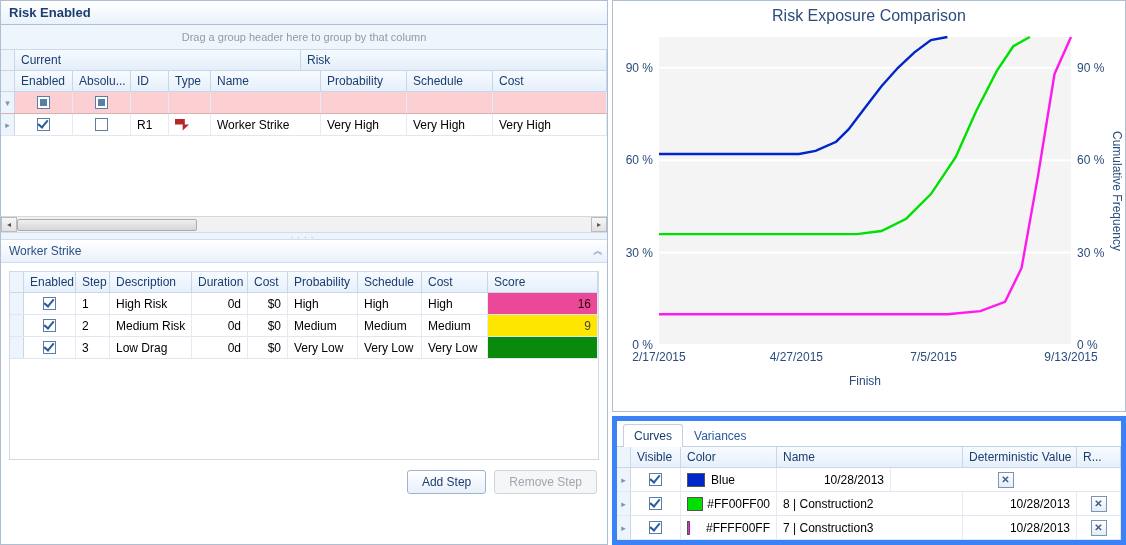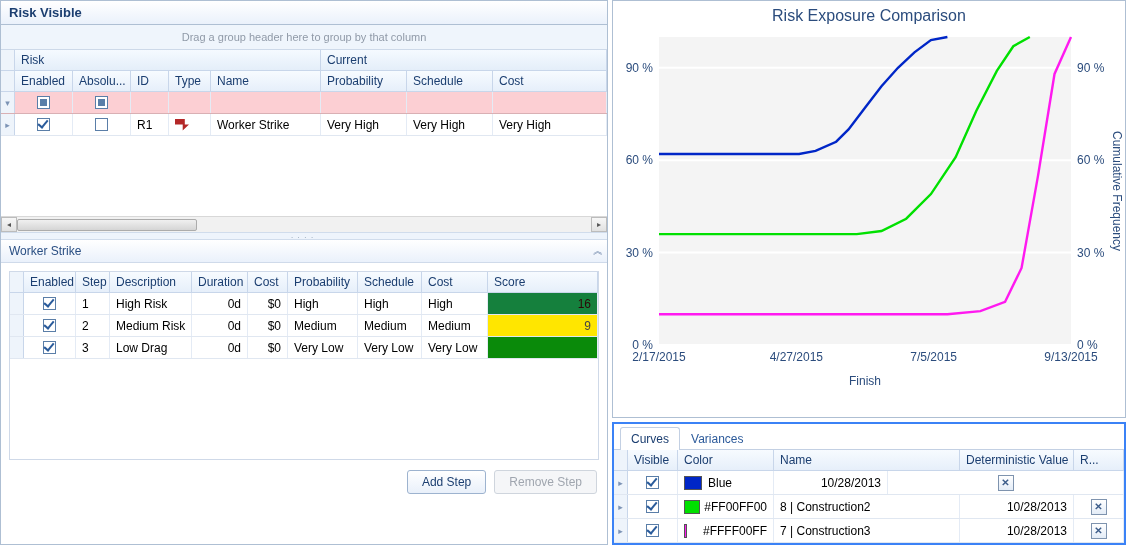--- a/index.html
+++ b/index.html
@@ -25,47 +25,47 @@
 .sb-track{flex:1;background:#f1f1f1;position:relative;height:14px}
 .sb-thumb{position:absolute;left:0;width:180px;height:12px;top:1px;background:linear-gradient(#f0f0f0,#d5d5d5);border:1px solid #acacac;border-radius:2px}
 .splitter{height:8px;background:#eef4fc;color:#9ab;text-align:center;font-size:8px;letter-spacing:4px;border-top:1px solid #d0dcec;border-bottom:1px solid #d0dcec}
 .sub-title{background:linear-gradient(#fff,#eaf1fb);padding:4px 8px;color:#2a4f83;display:flex;align-items:center;border-bottom:1px solid #cfdaea}
 .chev{margin-left:auto;color:#6c84a8;font-size:10px;letter-spacing:-4px}
 .tabs{display:flex;padding:4px 6px 0 6px;background:#fff;border-bottom:1px solid #c3d0e3;gap:0}
 .tab{padding:4px 10px;border:1px solid transparent;border-bottom:none;color:#1b3e70;border-radius:3px 3px 0 0;position:relative;top:1px}
 .tab.active{background:#fff;border-color:#c3d0e3;font-weight:400;z-index:2}
 .tab:not(.active){color:#2c5a9a}
 .inner-table{margin:8px 8px 0 8px;border:1px solid #cfd9e8}
-.score-red{background:#15803d;color:#2e0808;text-align:center;padding-right:6px}
+.score-red{background:#ec4899;color:#2e0808;text-align:center;padding-right:6px}
 .score-yel{background:#ffe600;color:#444;text-align:right;padding-right:6px}
 .score-grn{background:#0a8a0a;color:#062e06;text-align:right;padding-right:6px}
 .btnrow{display:flex;justify-content:flex-end;gap:8px;padding:10px}
 .btn{padding:4px 14px;border:1px solid #9db3cf;border-radius:3px;background:linear-gradient(#fff,#e9f0fa);color:#1b3e70}
 .btn.disabled{color:#a0a6af;border-color:#cfd5dd;background:#f5f6f8}
 .right .chart{flex:1;border:1px solid #aebfd3;position:relative;background:#fff}
 .chart-title{text-align:center;color:#2b4c7d;font-size:16px;padding:6px 0}
 svg{display:block}
-.curves-panel{border:2px solid #3b82f6;margin-top:4px}
+.curves-panel{border:5px solid #3b82f6;margin-top:4px}
 .curves-panel .tabs{background:#fff}
 .curve-grid .grow{height:24px}
 .colorbox{width:18px;height:14px;display:inline-block;border:1px solid #555}
 .xbtn{width:16px;height:16px;border:1px solid #7e93ae;background:linear-gradient(#fff,#e3ecf7);display:flex;align-items:center;justify-content:center;color:#3c5d8a;font-weight:700;font-size:10px}
 .gh.span{background:linear-gradient(#f5faff,#e4eef9)}
 </style>
 </head>
 <body>
 
 <div class="left">
-  <div class="panel-title">Risk Visible</div>
+  <div class="panel-title">Risk Enabled</div>
   <div class="group-header">Drag a group header here to group by that column</div>
   <div class="grid">
     <div class="ghead-row sp">
       <div class="rowhdr"></div>
+      <div class="gh span" style="flex:1">Current</div>
       <div class="gh span" style="width:306px">Risk</div>
-      <div class="gh span" style="flex:1">Current</div>
     </div>
     <div class="ghead-row">
       <div class="rowhdr"></div>
       <div class="gh" style="width:58px">Enabled</div>
       <div class="gh" style="width:58px">Absolu...</div>
       <div class="gh" style="width:38px">ID</div>
       <div class="gh" style="width:42px">Type</div>
       <div class="gh" style="width:110px">Name</div>
       <div class="gh" style="width:86px">Probability</div>
       <div class="gh" style="width:86px">Schedule</div>

